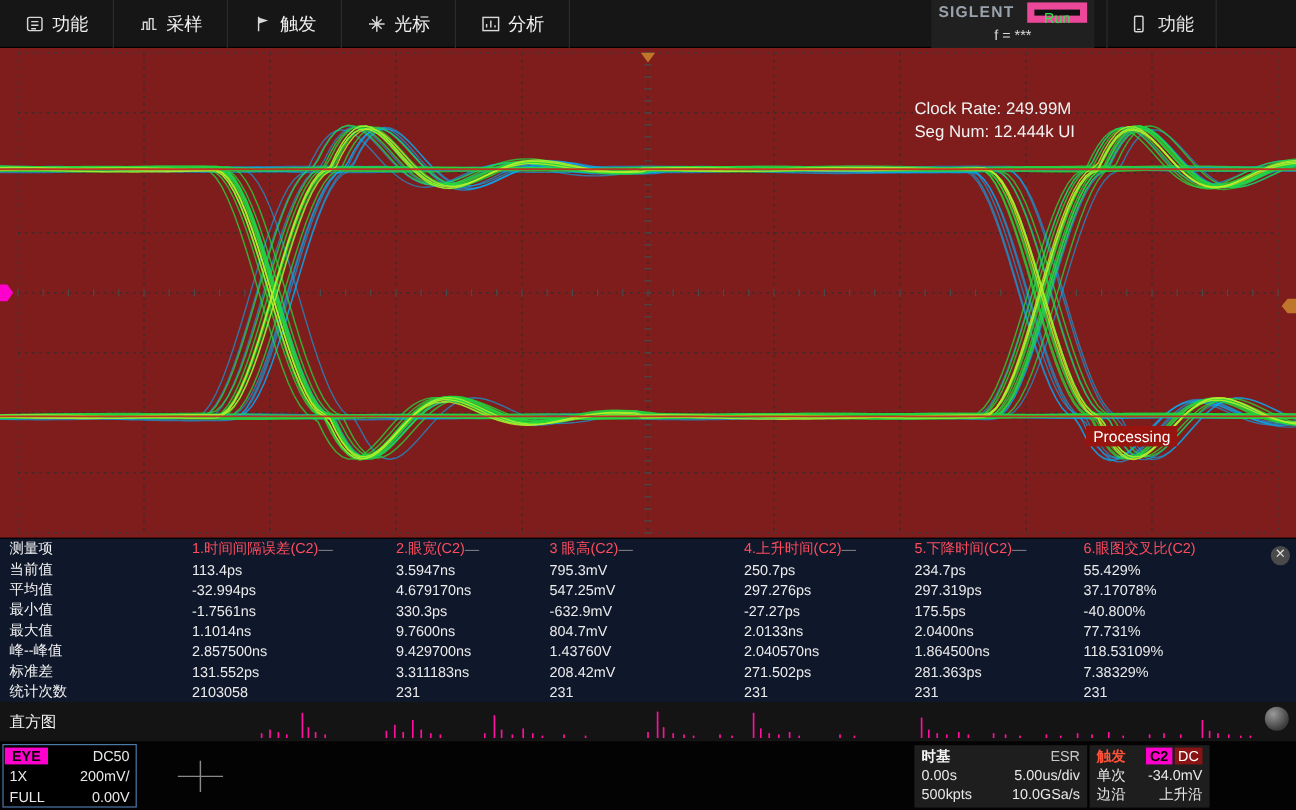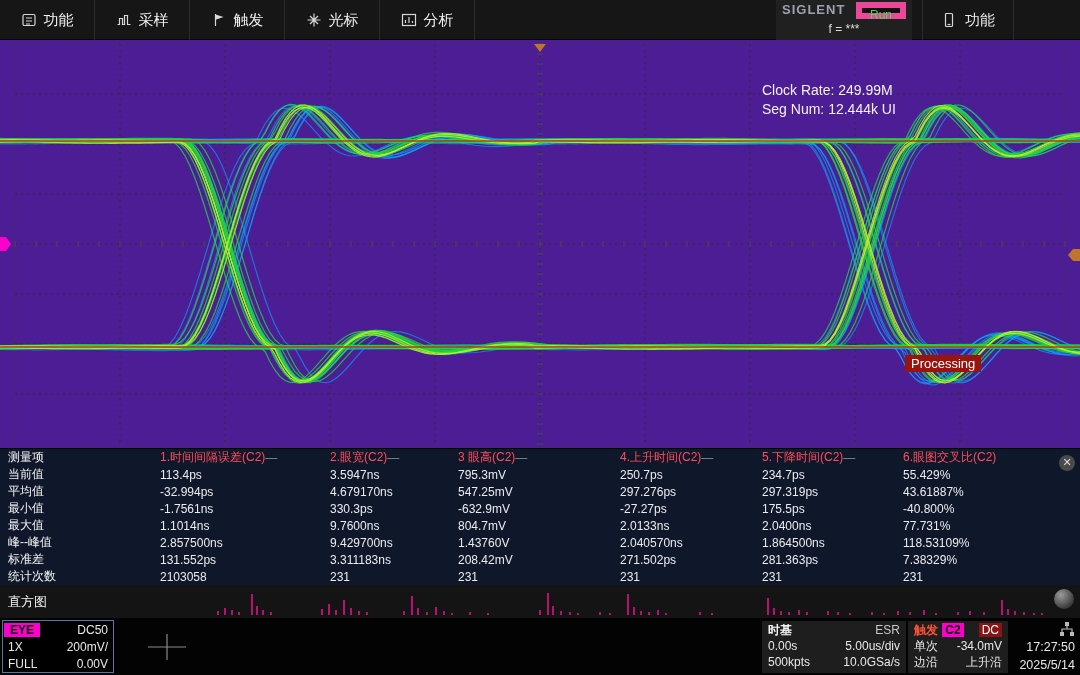--- a/index.html
+++ b/index.html
@@ -17,21 +17,21 @@
   .brand{position:absolute;left:776px;top:0;width:136px;height:40px;background:#202020;padding:2px 6px;
          display:flex;flex-direction:column;justify-content:space-between}
   .brand-row1{display:flex;align-items:flex-start;justify-content:space-between;height:18px}
   .logo{color:#9aa2ab;font-weight:bold;font-size:13px;letter-spacing:1px}
   .run-box{border:6px solid #ec4899;color:#35e04f;font-size:12px;padding:0 8px;height:17px;line-height:15px;background:#101010}
   .freq{font-size:12px;color:#dcdcdc;text-align:center;height:16px}
   .menu-right{position:absolute;left:922px;top:0;width:92px;height:40px;border-left:1px solid #2b2b2b;
               border-right:1px solid #2b2b2b;display:flex;align-items:center;justify-content:center;gap:8px;font-size:15px}
 
   
-  .scope{position:absolute;top:40px;left:0;width:1080px;height:408px;background:#4c1d95}
+  .scope{position:absolute;top:40px;left:0;width:1080px;height:408px;background:#7f1d1d}
   #wave-svg{position:absolute;left:0;top:0}
   .anno{position:absolute;color:#f2f2f2;font-size:14px;white-space:nowrap}
   .clock-rate{left:762px;top:42px}
   .seg-num{left:762px;top:61px}
   .processing{left:905px;top:315px;background:#97140f;color:#fff;font-size:13px;padding:1px 6px}
 
   
   .meas{position:absolute;top:449px;left:0;width:1080px;height:136px;background:#0f172a;font-size:12px}
   .mgrid{display:grid;grid-template-columns:152px 170px 128px 162px 142px 141px 185px;grid-auto-rows:17px;align-items:center}
   .mcell{padding-left:8px;white-space:nowrap;color:#ececec;overflow:hidden}
@@ -54,21 +54,21 @@
   .chan-row{display:flex;align-items:center;height:17px;padding:0 5px;justify-content:space-between}
   .eye-badge{background:#ff00cc;color:#000;font-weight:bold;padding:0 6px;margin-left:-4px}
   .crosshair{position:absolute;left:148px;top:14px}
   .tbox{position:absolute;top:3px;background:#1e1e1e;padding:1px 0;height:52px}
   .timebase{left:762px;width:144px}
   .trigbox{left:908px;width:100px}
   .tbox .row{display:flex;justify-content:space-between;align-items:center;height:16px;padding:0 6px;white-space:nowrap}
   .tb-title{font-weight:bold;color:#f5f5f5}
   .trig-title{color:#ff5238;font-weight:bold}
   .esr{color:#c8c8c8}
-  .badges{display:flex;gap:15px}
+  .badges{display:flex;gap:2px}
   .c2-badge{background:#ff00cc;color:#000;padding:0 3px;font-weight:bold}
   .dc-badge{background:#8a1414;color:#fff;padding:0 3px}
   .rinfo{position:absolute;left:1012px;top:2px;width:66px;height:54px;display:flex;flex-direction:column;
          align-items:flex-end;padding-right:3px;color:#e8e8e8;font-size:12.5px}
   .rinfo .r{height:18px;display:flex;align-items:center}
 </style>
 </head>
 <body>
 
 <div class="screen">
@@ -366,21 +366,21 @@
         <div class="mcell mval">795.3mV</div>
         <div class="mcell mval">250.7ps</div>
         <div class="mcell mval">234.7ps</div>
         <div class="mcell mval">55.429%</div>
         <div class="mcell mlabel">平均值</div>
         <div class="mcell mval">-32.994ps</div>
         <div class="mcell mval">4.679170ns</div>
         <div class="mcell mval">547.25mV</div>
         <div class="mcell mval">297.276ps</div>
         <div class="mcell mval">297.319ps</div>
-        <div class="mcell mval">43.61887%</div>
+        <div class="mcell mval">37.17078%</div>
         <div class="mcell mlabel">最小值</div>
         <div class="mcell mval">-1.7561ns</div>
         <div class="mcell mval">330.3ps</div>
         <div class="mcell mval">-632.9mV</div>
         <div class="mcell mval">-27.27ps</div>
         <div class="mcell mval">175.5ps</div>
         <div class="mcell mval">-40.800%</div>
         <div class="mcell mlabel">最大值</div>
         <div class="mcell mval">1.1014ns</div>
         <div class="mcell mval">9.7600ns</div>
@@ -532,27 +532,15 @@
       <div class="row">
         <span>单次</span>
         <span>-34.0mV</span>
       </div>
       <div class="row">
         <span>边沿</span>
         <span>上升沿</span>
       </div>
     </div>
 
-    <div class="rinfo">
-      <span class="r micon">
-          <svg width="16" height="16" viewBox="0 0 16 16">
-            <rect x="6" y="1" width="4" height="4" fill="#b9b9b9"></rect>
-            <rect x="1" y="11" width="4" height="4" fill="#b9b9b9"></rect>
-            <rect x="11" y="11" width="4" height="4" fill="#b9b9b9"></rect>
-            <path d="M8 5v3M3 11V8h10v3" fill="none" stroke="#b9b9b9" stroke-width="1.2"></path>
-          </svg>
-        </span>
-      <span class="r">17:27:50</span>
-      <span class="r">2025/5/14</span>
-    </div>
   </div>
 
 </div>
 
 </body></html>

